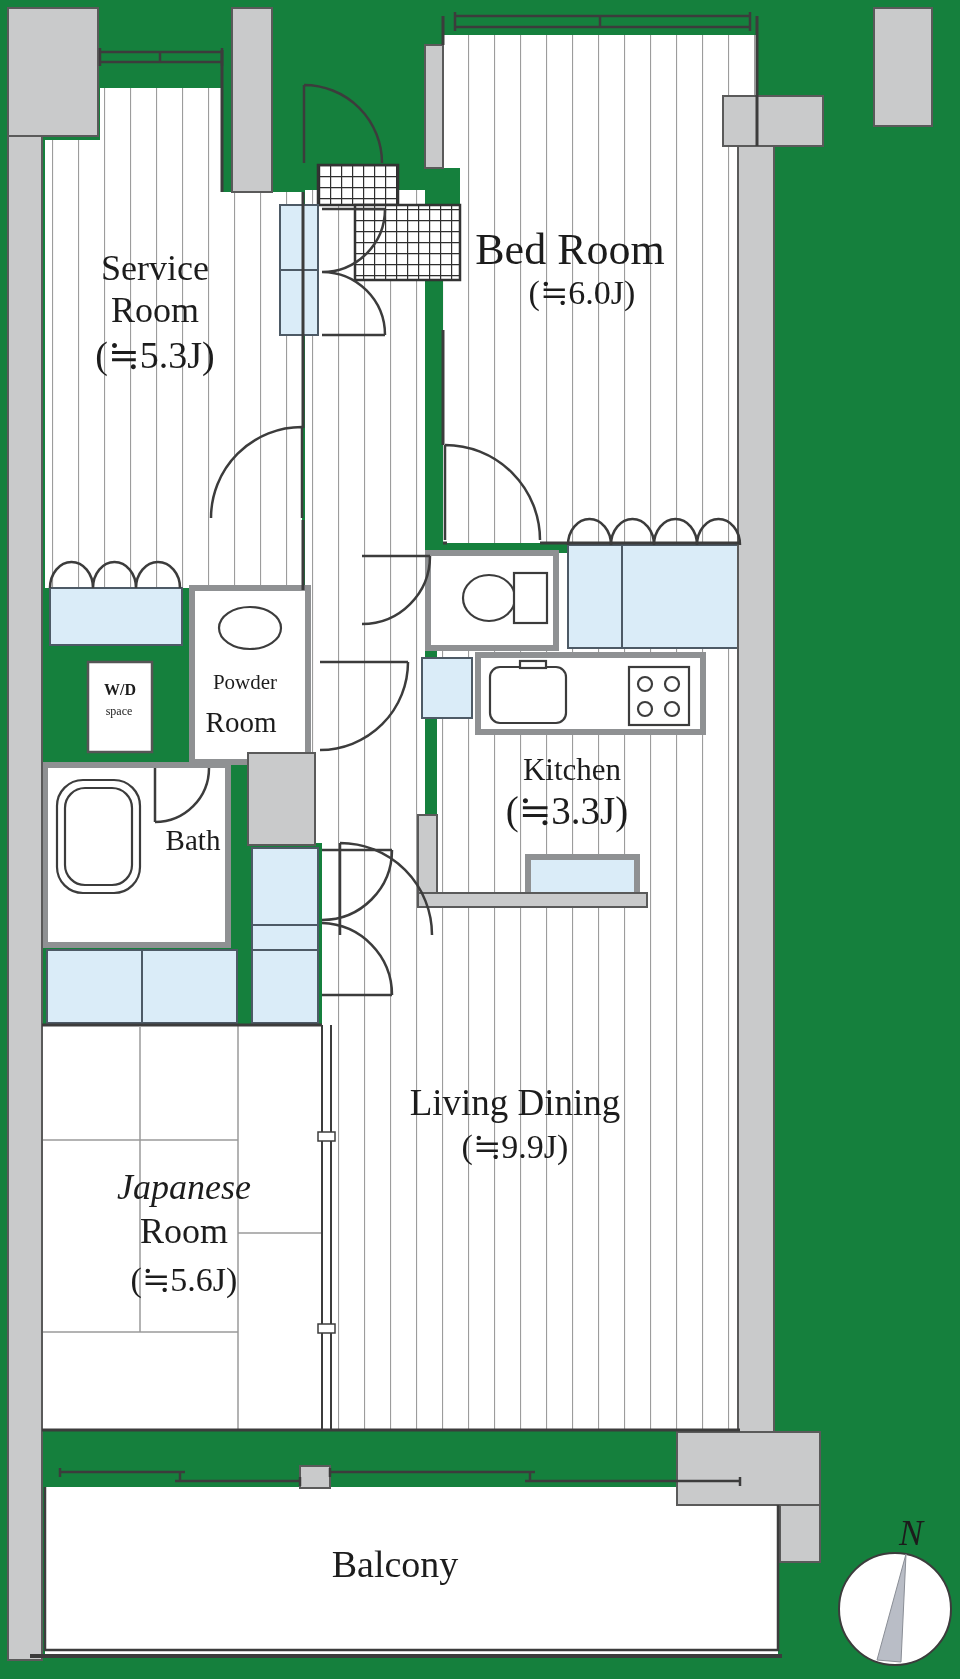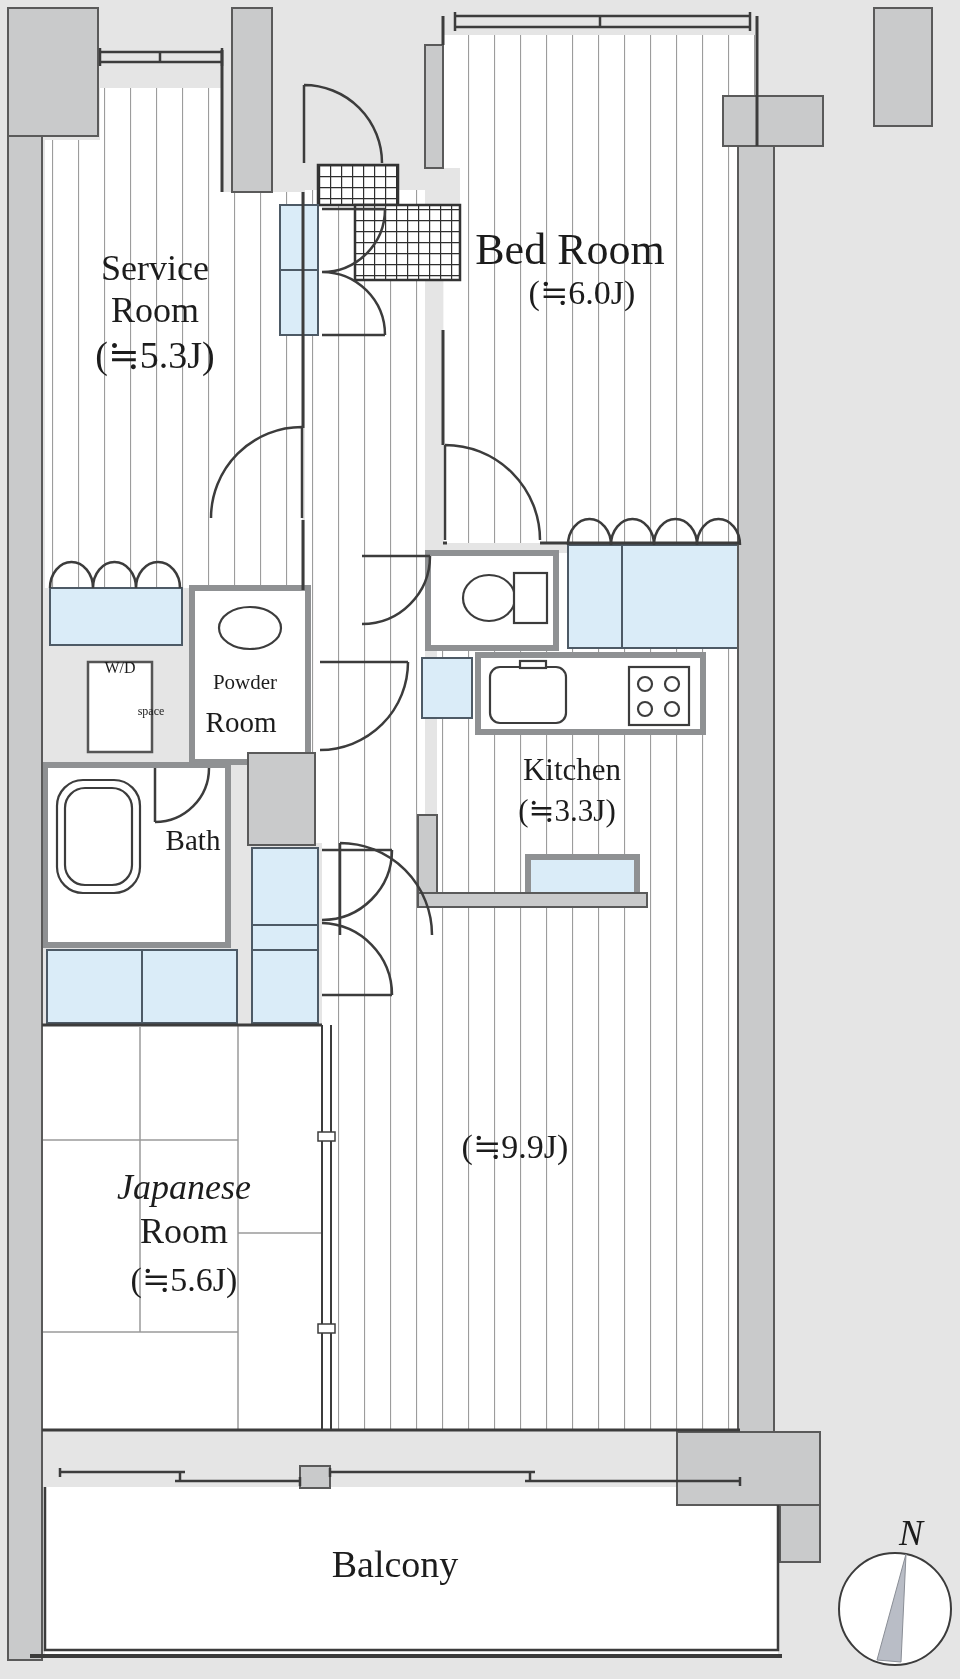--- a/index.html
+++ b/index.html
@@ -1,17 +1,17 @@
 <!DOCTYPE html>
 <html><head>
 <meta charset="utf-8">
 <style>
   html,body{margin:0;padding:0;background:#ffffff;}
   #plan-root{
-    position:relative;width:960px;height:1679px;background:#e5e5e5;overflow:hidden;
+    position:relative;width:960px;height:1679px;background:#15803d;overflow:hidden;
     font-family:"Liberation Serif","DejaVu Serif",serif;
   }
   #plan-svg{position:absolute;left:0;top:0;width:960px;height:1679px;}
   .lbl{
     position:absolute;transform:translate(-50%,-50%);
     color:#1c1c1c;white-space:nowrap;text-align:center;line-height:1;
     font-family:"Liberation Serif","DejaVu Serif",serif;
   }
 </style>
 </head>
@@ -156,31 +156,32 @@
 <div class="lbl" style="left:155px;top:268px;font-size:36px;">Service</div>
 <div class="lbl" style="left:155px;top:310px;font-size:36px;">Room</div>
 <div class="lbl" style="left:155px;top:355px;font-size:38px;">(≒5.3J)</div>
 
 <div class="lbl" style="left:570px;top:250px;font-size:44px;">Bed Room</div>
 <div class="lbl" style="left:582px;top:293px;font-size:34px;">(≒6.0J)</div>
 
 <div class="lbl" style="left:245px;top:682px;font-size:21px;">Powder</div>
 <div class="lbl" style="left:241px;top:722px;font-size:29px;">Room</div>
 
-<div class="lbl" style="left:120px;top:668px;font-size:16px;font-weight:normal;">W/D</div>
-<div class="lbl" style="left:119px;top:711px;font-size:12px;margin-left:32px;">space</div>
+<div class="lbl" style="left:120px;top:690px;font-size:16px;font-weight:bold;">W/D</div>
+<div class="lbl" style="left:119px;top:711px;font-size:12px;">space</div>
 
 <div class="lbl" style="left:193px;top:840px;font-size:29px;">Bath</div>
 
 <div class="lbl" style="left:572px;top:769px;font-size:31px;">Kitchen</div>
-<div class="lbl" style="left:567px;top:810px;font-size:31px;">(≒3.3J)</div>
+<div class="lbl" style="left:567px;top:810px;font-size:39px;">(≒3.3J)</div>
 
 <div class="lbl" style="left:184px;top:1187px;font-size:36px;font-style:italic;">Japanese</div>
 <div class="lbl" style="left:184px;top:1231px;font-size:36px;">Room</div>
 <div class="lbl" style="left:184px;top:1280px;font-size:34px;">(≒5.6J)</div>
 
+<div class="lbl" style="left:515px;top:1102px;font-size:37px;">Living Dining</div>
 <div class="lbl" style="left:515px;top:1147px;font-size:34px;">(≒9.9J)</div>
 
 <div class="lbl" style="left:395px;top:1564px;font-size:38px;font-family:Liberation Serif, serif;">Balcony</div>
 
 <div class="lbl" style="left:911px;top:1533px;font-size:36px;font-style:italic;">N</div>
 
 </div>
 
 </body></html>

